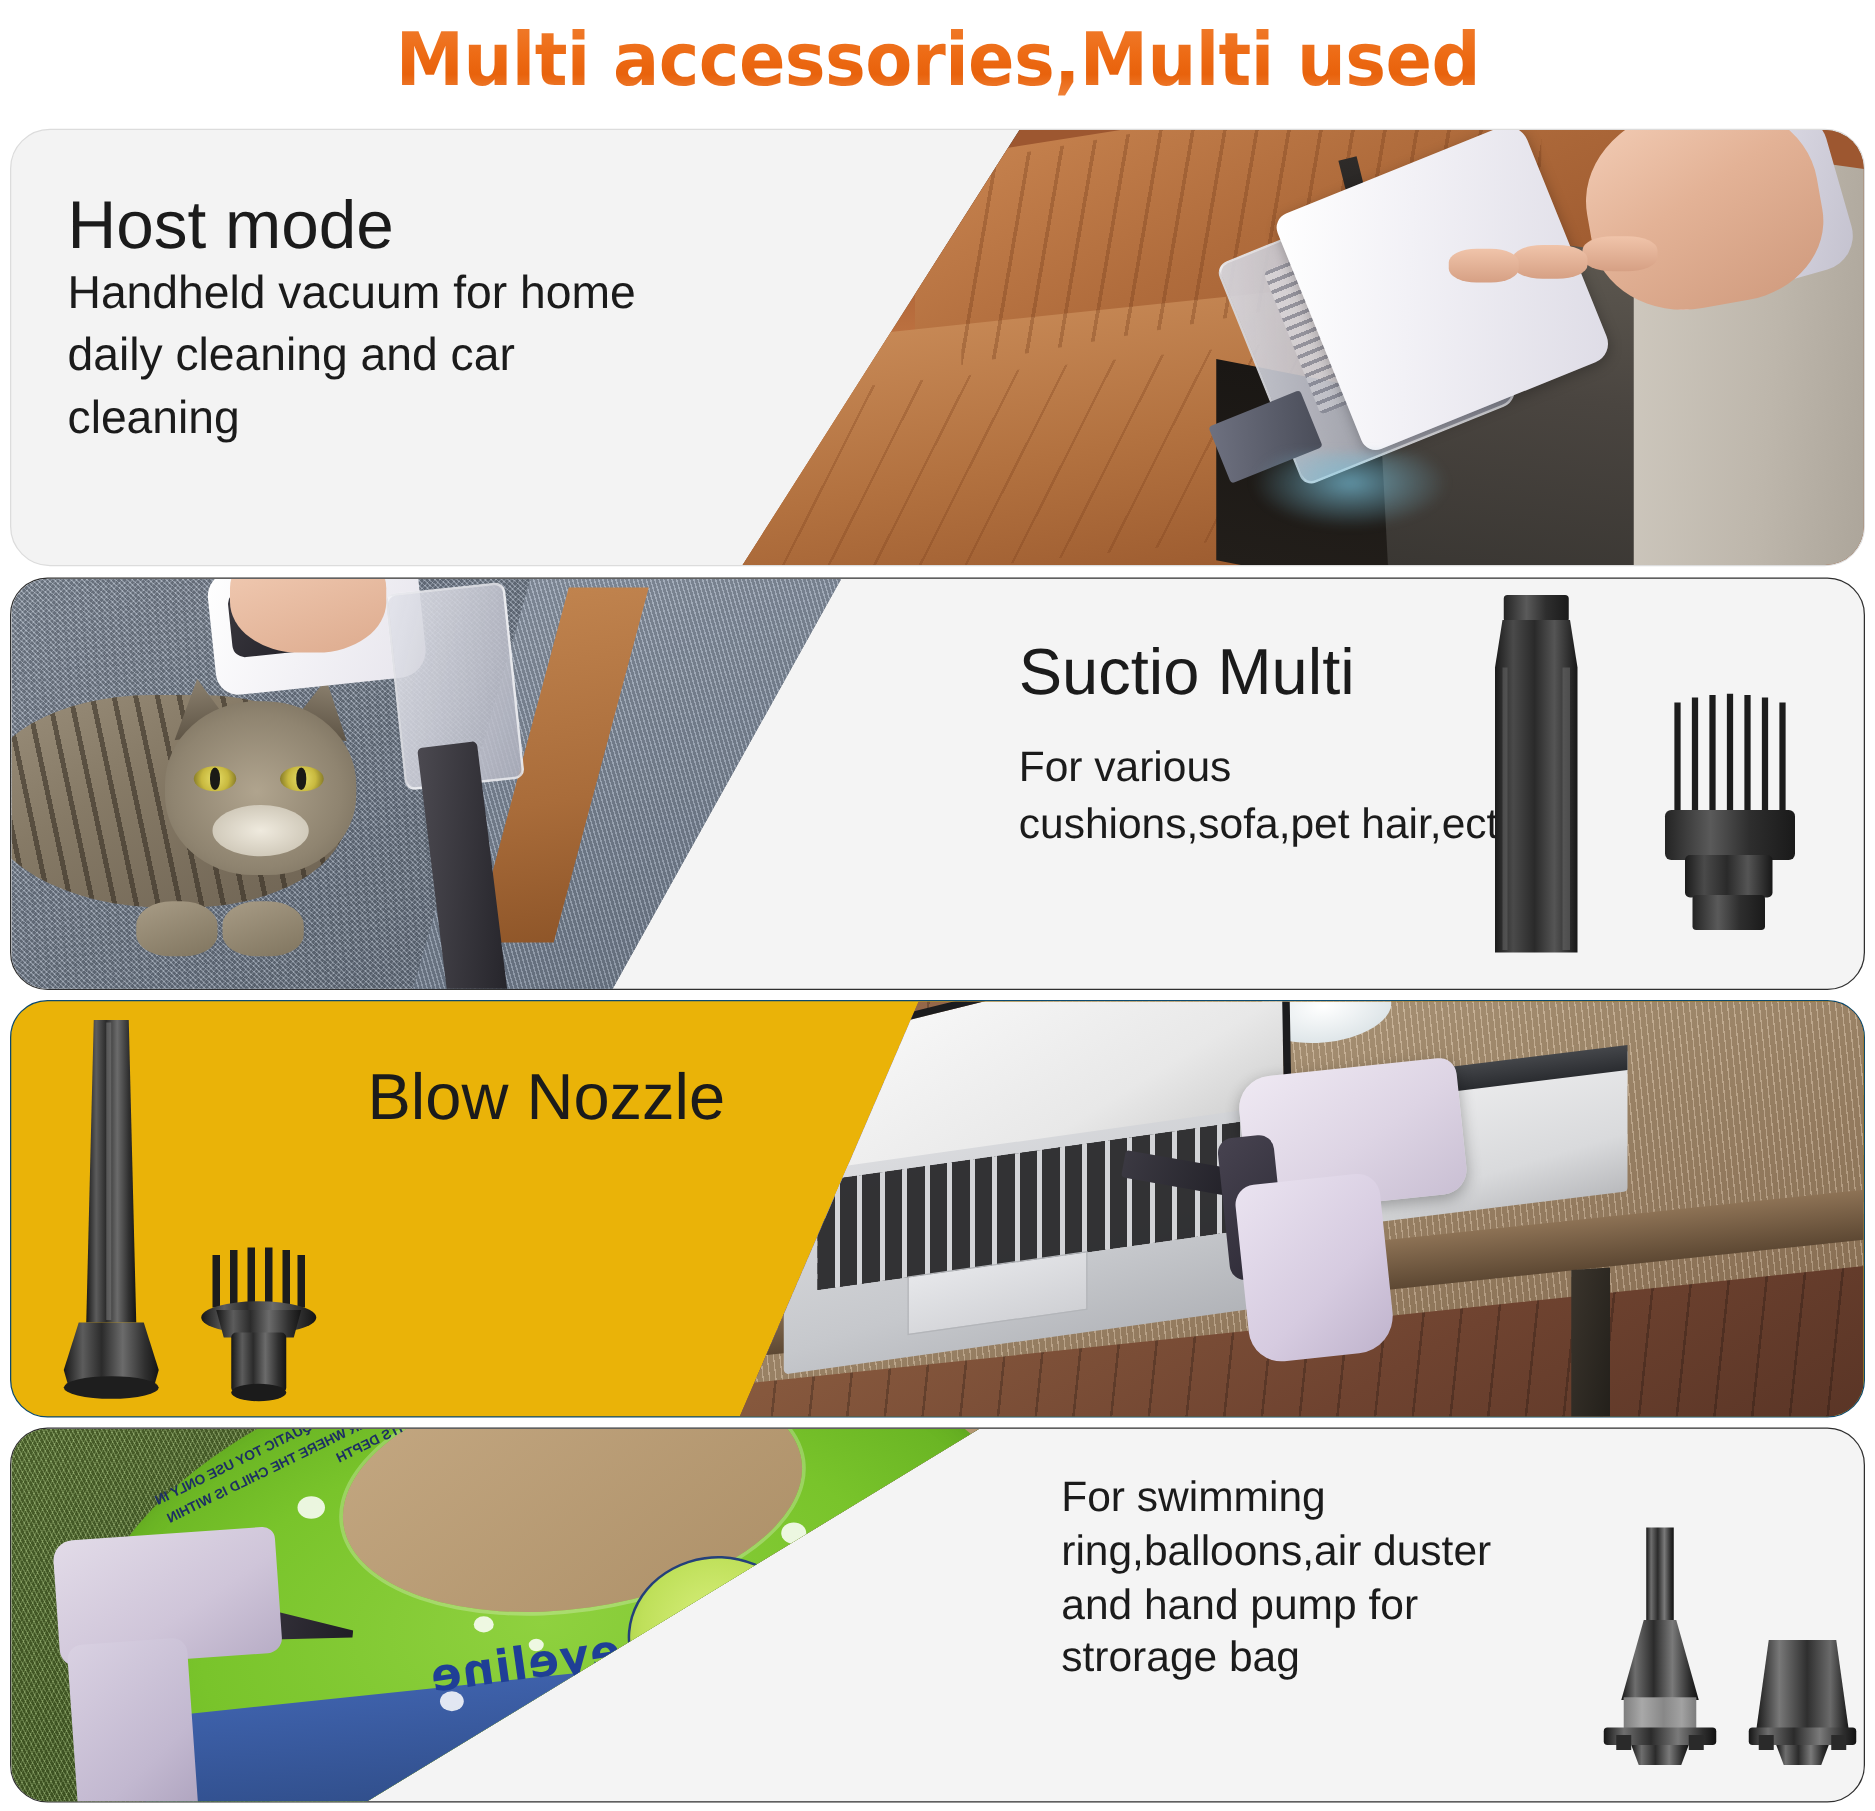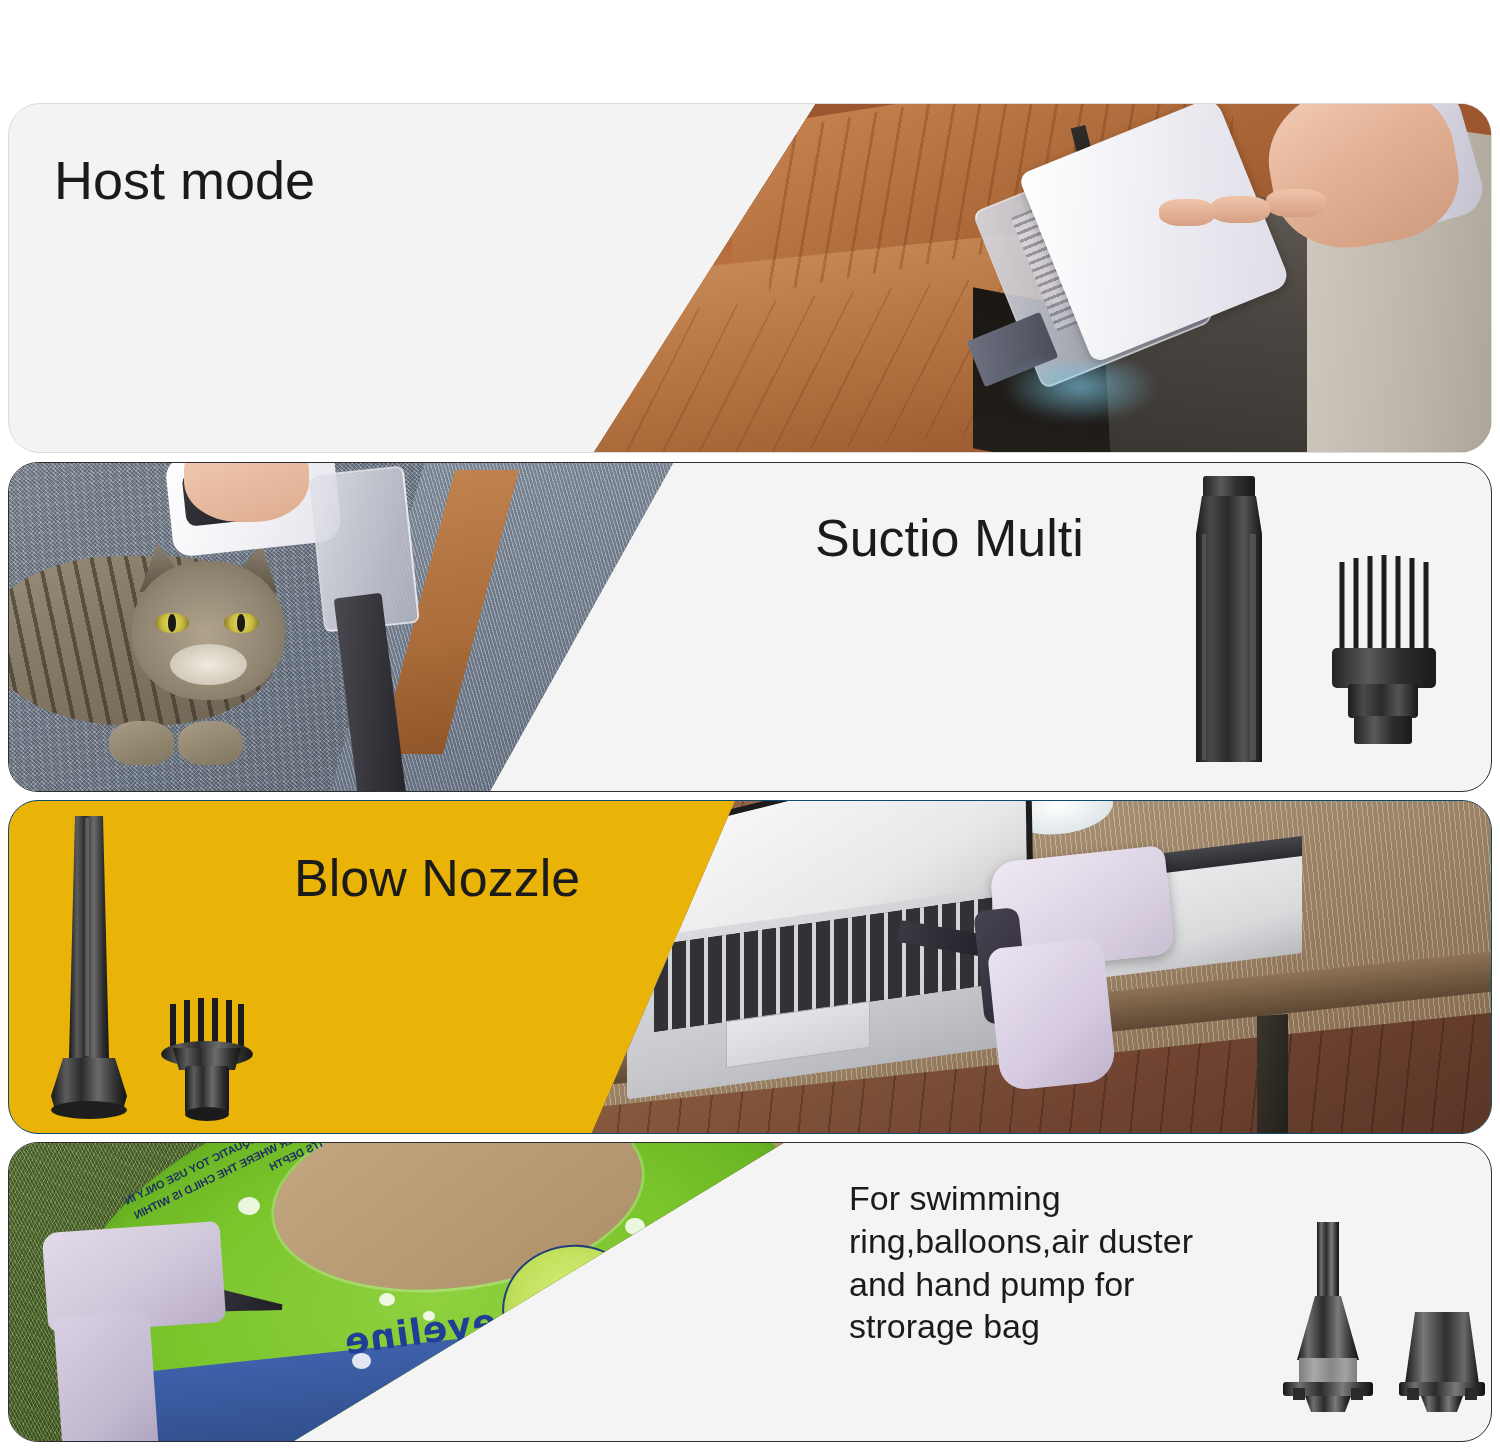--- a/index.html
+++ b/index.html
@@ -529,20 +529,23 @@
 
   #panel4-acc { position: absolute; left: 1265px; top: 1212px; width: 225px; height: 215px; }
 
   .acc-svg { width: 100%; height: 100%; display: block; }
 </style>
 </head>
 <body>
 
 <div id="root">
 
+  <div class="title-bar">
+    <div class="title-text">Multi accessories,Multi used</div>
+  </div>
 
   <div class="panel rounded" id="panel1">
 
     <div class="photo" id="panel1-photo">
       <div class="seatback"></div>
       <div class="seatbase"></div>
       <div class="quilt2"></div>
       <div class="quilt"></div>
       <div class="floorshadow"></div>
       <div class="sill"></div>
@@ -561,20 +564,21 @@
         <div class="hand"></div>
         <div class="finger" style="right:34%; top:30%; width:13%; height:9%;"></div>
         <div class="finger" style="right:46%; top:32%; width:13%; height:9%;"></div>
         <div class="finger" style="right:58%; top:33%; width:12%; height:9%;"></div>
         <div class="mist"></div>
       </div>
     </div>
 
     <div class="txtblock" id="panel1-text">
       <div class="heading">Host mode</div>
+      <div class="body">Handheld vacuum for home daily cleaning and car cleaning</div>
     </div>
   </div>
 
   <div class="panel rounded" id="panel2">
 
     <div class="photo" id="panel2-photo">
       <div class="couch"></div>
       <div class="cushionback"></div>
       <div class="leatherstrip"></div>
 
@@ -595,20 +599,21 @@
         <div class="shell"></div>
         <div class="grip2"></div>
         <div class="cup2"></div>
         <div class="nozzle2"></div>
         <div class="hand2"></div>
       </div>
     </div>
 
     <div class="txtblock" id="panel2-text">
       <div class="heading">Suctio Multi</div>
+      <div class="body">For various cushions,sofa,pet hair,ect</div>
     </div>
   </div>
 
   <div id="panel2-acc">
     <svg class="acc-svg" viewBox="0 0 290 300">
       <defs>
         <linearGradient id="mg1" x1="0" y1="0" x2="1" y2="0">
           <stop offset="0%" stop-color="#1b1b1b"></stop>
           <stop offset="22%" stop-color="#4a4a4a"></stop>
           <stop offset="48%" stop-color="#2a2a2a"></stop>

